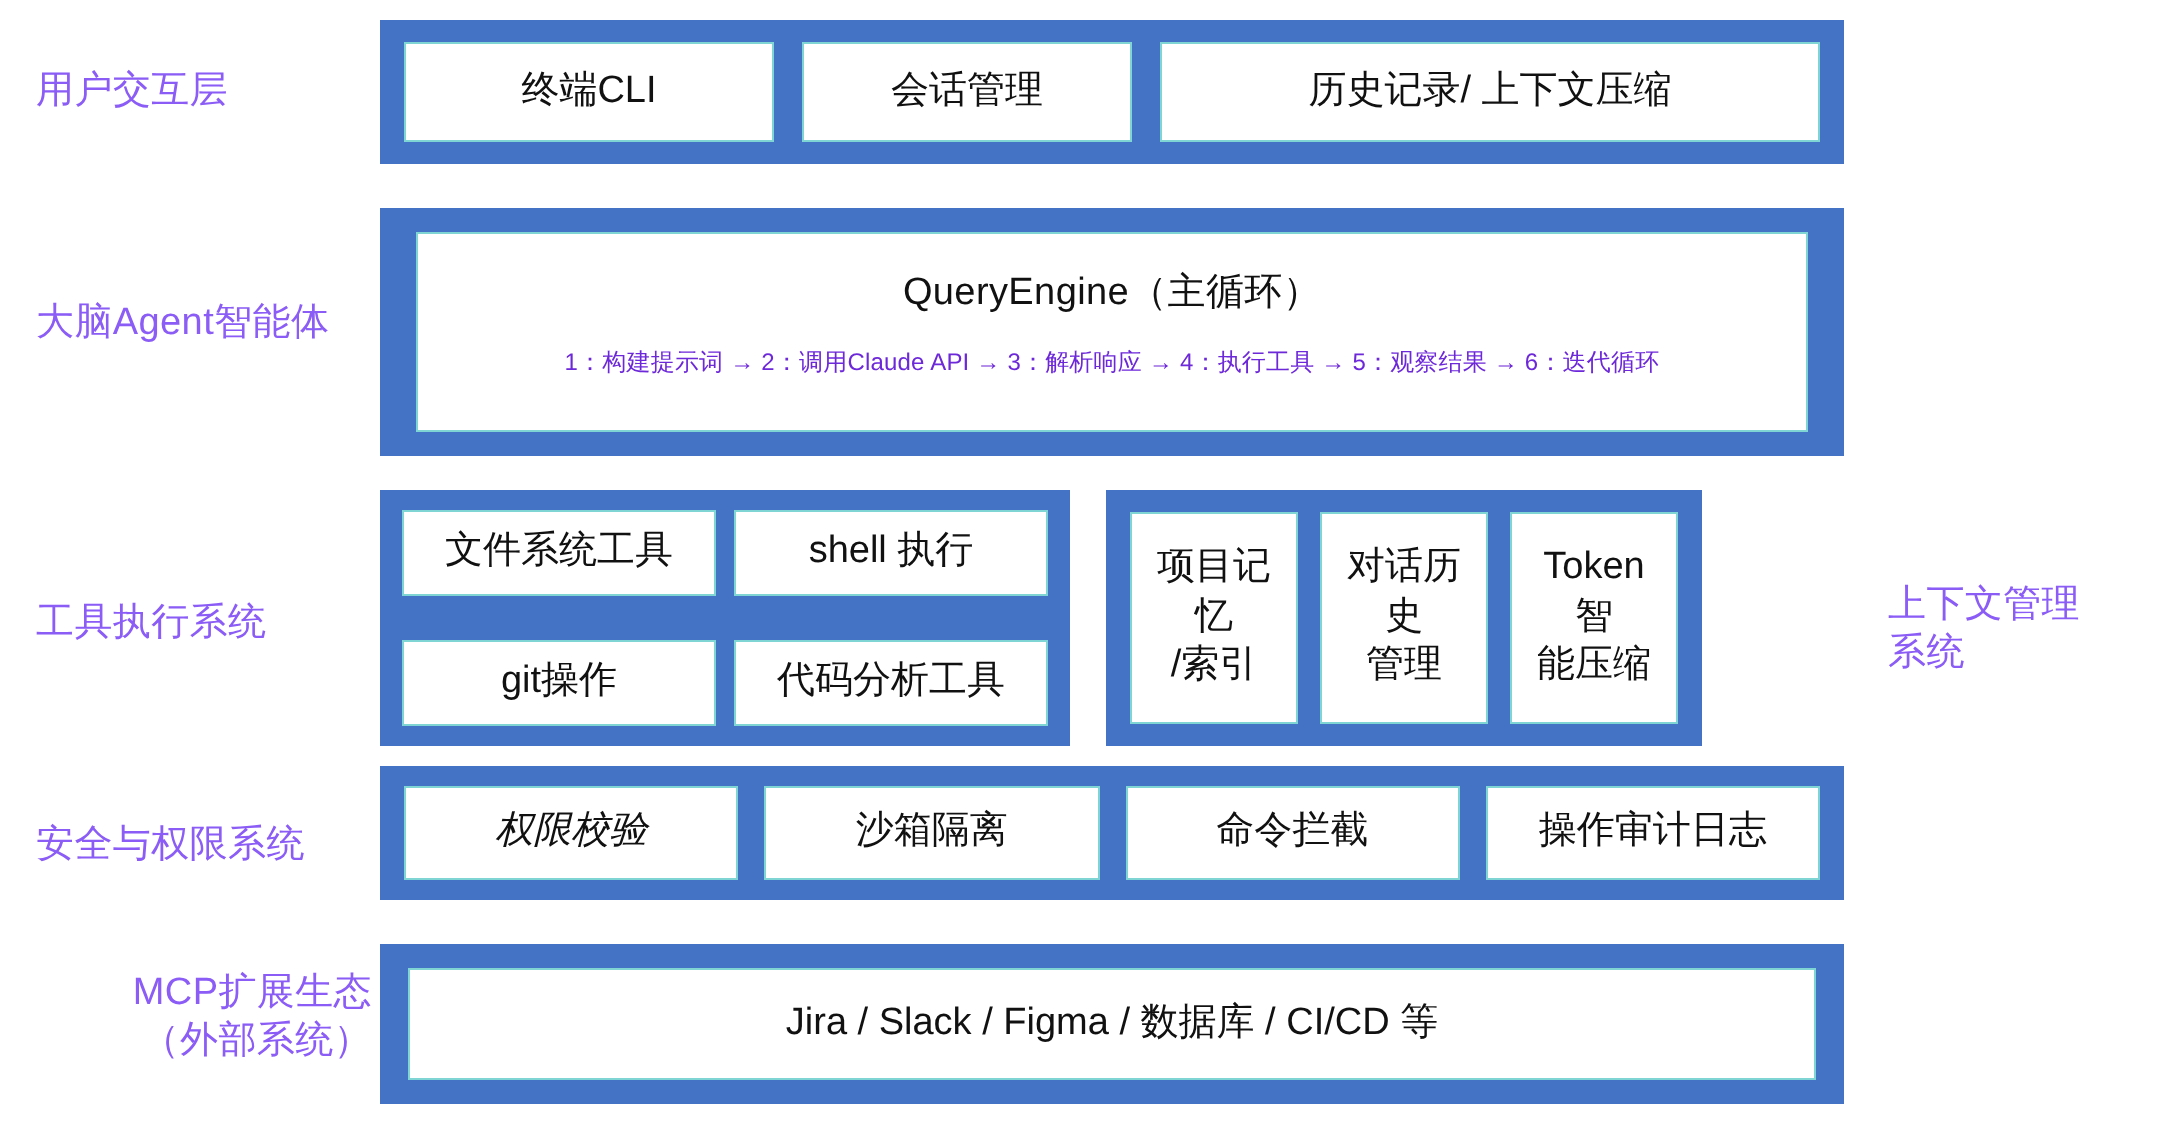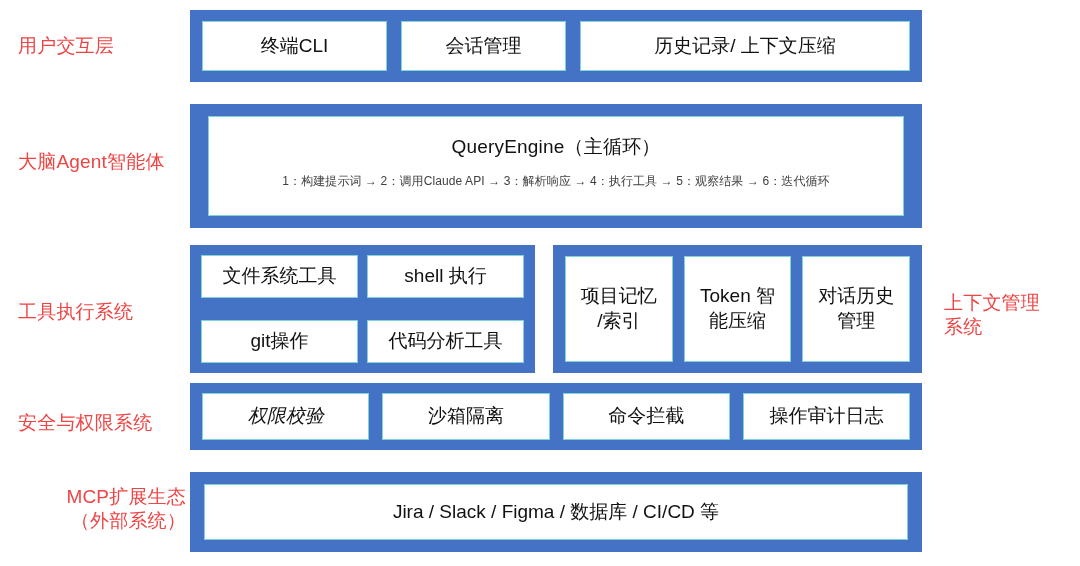--- a/index.html
+++ b/index.html
@@ -18,21 +18,21 @@
   #diagram {
     position: absolute;
     left: 0; top: 0;
     width: 1080px;
     height: 566px;
   }
   .side-label {
     position: absolute;
     font-size: 19px;
     line-height: 1.28;
-    color: #ef4444;
+    color: #8b5cf6;
     letter-spacing: 0.2px;
     white-space: pre-line;
   }
   .side-label.left  { left: 18px; text-align: left; }
   .side-label.right { text-align: left; }
   .side-label.center-align { text-align: right; }
 
   
   .band {
     position: absolute;
@@ -86,21 +86,21 @@
     padding-top: 18px;
   }
   .cell .title {
     font-size: 19px;
     letter-spacing: 0.2px;
   }
   .cell .flow {
     font-size: 12px;
     margin-top: 14px;
     letter-spacing: 0.1px;
-    color: #404040;
+    color: #6d28d9;
     white-space: nowrap;
   }
 </style>
 </head>
 <body>
 
 <div id="diagram">
 
   <div class="side-label left" style="left:18px; top:34px; width:170px;">用户交互层</div>
 
@@ -131,28 +131,28 @@
         <div class="cell" style="flex:1; height:100%;">文件系统工具</div>
         <div class="cell" style="flex:1; height:100%; margin-left:9px;">shell 执行</div>
       </div>
       <div class="band-rowline">
         <div class="cell" style="flex:1; height:100%;">git操作</div>
         <div class="cell" style="flex:1; height:100%; margin-left:9px;">代码分析工具</div>
       </div>
     </div>
   </div>
 
-  <div class="band" style="left:553px; top:245px; width:369px; height:128px;">
+  <div class="band" style="left:553px; top:245px; width:298px; height:128px;">
     <div class="band-inner" style="padding:11px 12px;">
       <div class="cell" style="flex:1; height:100%;">项目记忆
 /索引</div>
+      <div class="cell" style="flex:1; height:100%; margin-left:11px;">对话历史
+管理</div>
       <div class="cell" style="flex:1; height:100%; margin-left:11px;">Token 智
 能压缩</div>
-      <div class="cell" style="flex:1; height:100%; margin-left:11px;">对话历史
-管理</div>
     </div>
   </div>
 
   <div class="side-label right" style="left:944px; top:291px; width:130px;">上下文管理
 系统</div>
 
   <div class="side-label left" style="left:18px; top:411px; width:180px;">安全与权限系统</div>
 
   <div class="band" style="left:190px; top:383px; width:732px; height:67px;">
     <div class="band-inner" style="padding:10px 12px;">

